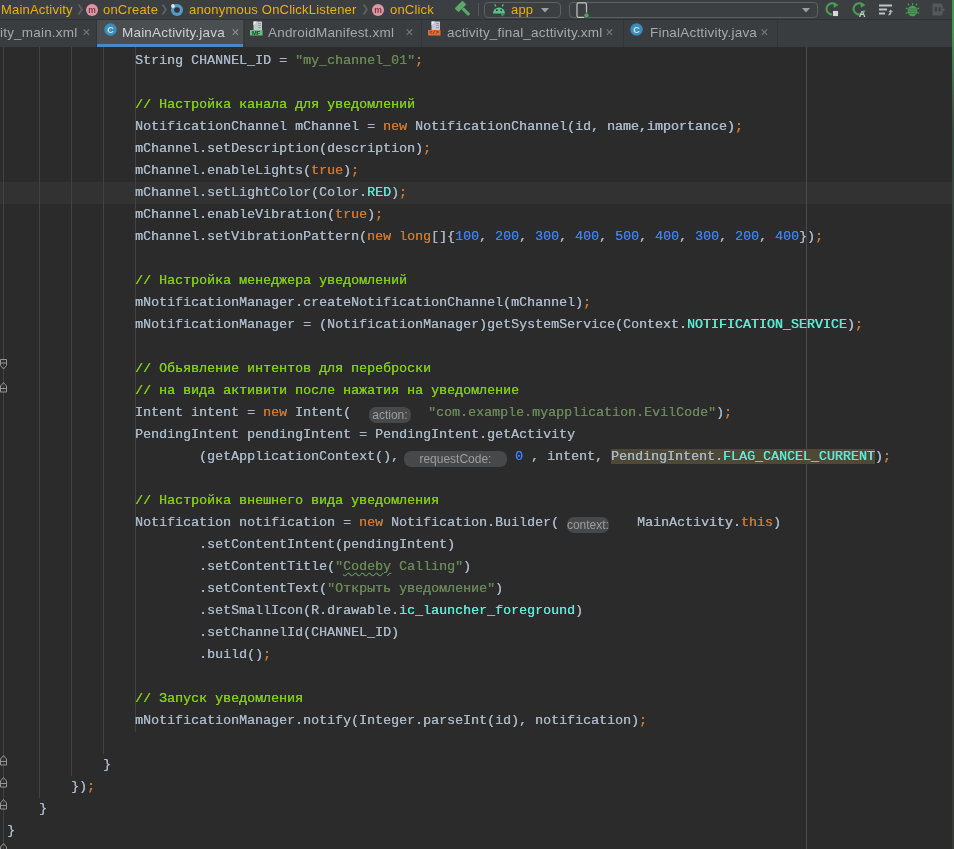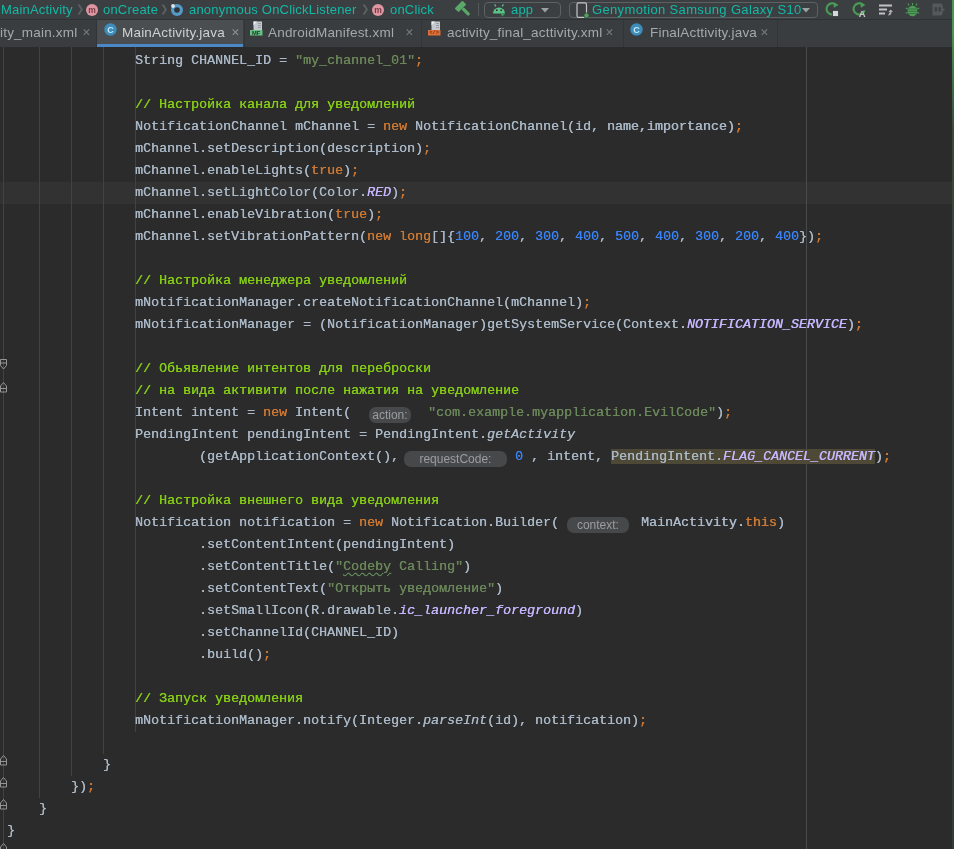--- a/index.html
+++ b/index.html
@@ -1,43 +1,43 @@
 <!DOCTYPE html>
 <html><head><meta charset="utf-8"><style>
 *{margin:0;padding:0;box-sizing:border-box}
 html,body{width:954px;height:849px;overflow:hidden;background:#2b2b2b;font-family:"Liberation Sans",sans-serif}
 #toolbar{position:absolute;left:0;top:0;width:954px;height:19px;background:#3c3f41}
 #tabbar{position:absolute;left:0;top:19px;width:954px;height:28px;background:#3a3d3f;border-top:1px solid #2f3234}
-.bc{position:absolute;top:0;height:19px;line-height:19px;font-size:13px;letter-spacing:0.2px;color:#14b8a6;white-space:nowrap}
+.bc{position:absolute;top:0;height:19px;line-height:19px;font-size:13px;letter-spacing:0.2px;color:#eab308;white-space:nowrap}
 .chev{position:absolute;top:0;height:19px;line-height:18px;font-size:10px;color:#5d6163}
 .tabtext{position:absolute;top:20px;height:25px;line-height:25px;font-size:13.5px;letter-spacing:0.2px;color:#a6a9ab;white-space:nowrap}
 .tabx{position:absolute;top:20px;height:25px;line-height:24px;font-size:10.5px;color:#797c7e}
 .tsep{position:absolute;top:20px;height:27px;width:1px;background:#323537}
 #seltab{position:absolute;left:96px;top:20px;width:147px;height:27px;background:#4a4e50}
 #tabul{position:absolute;left:96px;top:44px;width:147px;height:3px;background:#4a88c7}
 #editor{position:absolute;left:0;top:47px;width:954px;height:802px;background:#2b2b2b}
 .guide{position:absolute;width:1px;background:#404345}
 #cline{position:absolute;left:0;top:134.5px;width:954px;height:22px;background:#323232}
 #margin{position:absolute;left:806px;top:0;width:1px;height:802px;background:#494c4f}
 #redge{position:absolute;left:952px;top:0;width:2px;height:849px;background:linear-gradient(#4c9455 0px,#4c9455 30px,#3a4a3e 130px,#343c37 400px,#343c37 849px)}
 pre{position:absolute;left:7px;top:2.5px;text-shadow:0.35px 0 0 currentColor;font-family:"Liberation Mono",monospace;font-size:13.333px;line-height:22px;color:#a9b7c6;white-space:pre}
 .k{color:#cc7832}
 .s{color:#6a8759}
 .c{color:#84cc16}
 .n{color:#3b82f6}
-.i{color:#c4b5fd;font-style:italic}
-.im{font-style:italic}
+.i{color:#5eead4;}
+.im{}
 .u{text-underline-offset:2px;text-decoration-thickness:1px}
 .sq{text-decoration:underline wavy #61935f;text-underline-offset:2px;text-decoration-thickness:1px}
 .hl{background:#4d4936}
 .pill{display:inline-block;height:16px;line-height:16px;background:#464849;border-radius:7px;text-shadow:none;
   font-family:"Liberation Sans",sans-serif;font-size:12px;color:#9b9ea0;text-align:center;vertical-align:-3.5px}
 .pa{width:42px;margin-left:18px;margin-right:17px}
 .pr{width:103px;margin-left:5px}
-.pc{width:62px;margin-left:8px;margin-right:12px}
+.pc{width:42px;margin-left:8px;margin-right:28px}
 </style></head>
 <body>
 <div id="editor">
     <div id="cline"></div>
     <div class="guide" style="left:3px;top:0px;height:802px"></div>
     <div class="guide" style="left:39px;top:0px;height:750.5px"></div>
     <div class="guide" style="left:71px;top:0px;height:728.5px"></div>
     <div class="guide" style="left:103px;top:0px;height:706.5px"></div>
     <div class="guide" style="left:134.5px;top:0px;height:684.5px"></div>
     <div id="margin"></div>
@@ -141,21 +141,20 @@
     </svg>
     <div class="bc" style="left:511px">app</div>
     <svg style="position:absolute;left:541px;top:7.5px" width="8" height="5" viewBox="0 0 8 5">
       <path d="M0 0 h8 l-4 4.5 z" fill="#9da0a2"></path>
     </svg>
     <div style="position:absolute;left:569px;top:1.5px;width:249px;height:16px;border:1px solid #5e6162;border-radius:4px"></div>
     <svg style="position:absolute;left:576px;top:1.5px" width="14" height="16" viewBox="0 0 14 16">
       <rect x="1" y="0.8" width="9.5" height="14.5" rx="1.6" fill="none" stroke="#c3c5c7" stroke-width="1.2"></rect>
       <circle cx="10.5" cy="13.5" r="2.6" fill="#4ca35c" stroke="#3c3f41" stroke-width="0.8"></circle>
     </svg>
-    <div class="bc" style="left:592px;font-size:13px;letter-spacing:0.35px">Genymotion Samsung Galaxy S10</div>
     <svg style="position:absolute;left:802px;top:7.5px" width="8" height="5" viewBox="0 0 8 5">
       <path d="M0 0 h8 l-4 4.5 z" fill="#9da0a2"></path>
     </svg>
     <svg style="position:absolute;left:824px;top:2px" width="15" height="15" viewBox="0 0 15 15">
       <path d="M11.8 2.6 A5.6 5.6 0 1 0 13.6 8.3" fill="none" stroke="#499c54" stroke-width="2.1"></path>
       <path d="M9.2 0 l5.3 2.9 -4.6 2.9 z" fill="#499c54"></path>
       <rect x="8.4" y="8.4" width="6.2" height="6.2" fill="#d5d8da" stroke="#3c3f41" stroke-width="1"></rect>
     </svg>
     <svg style="position:absolute;left:851px;top:2px" width="15" height="15" viewBox="0 0 15 15">
       <path d="M11.8 2.6 A5.6 5.6 0 1 0 13.6 8.3" fill="none" stroke="#499c54" stroke-width="2.1"></path>

